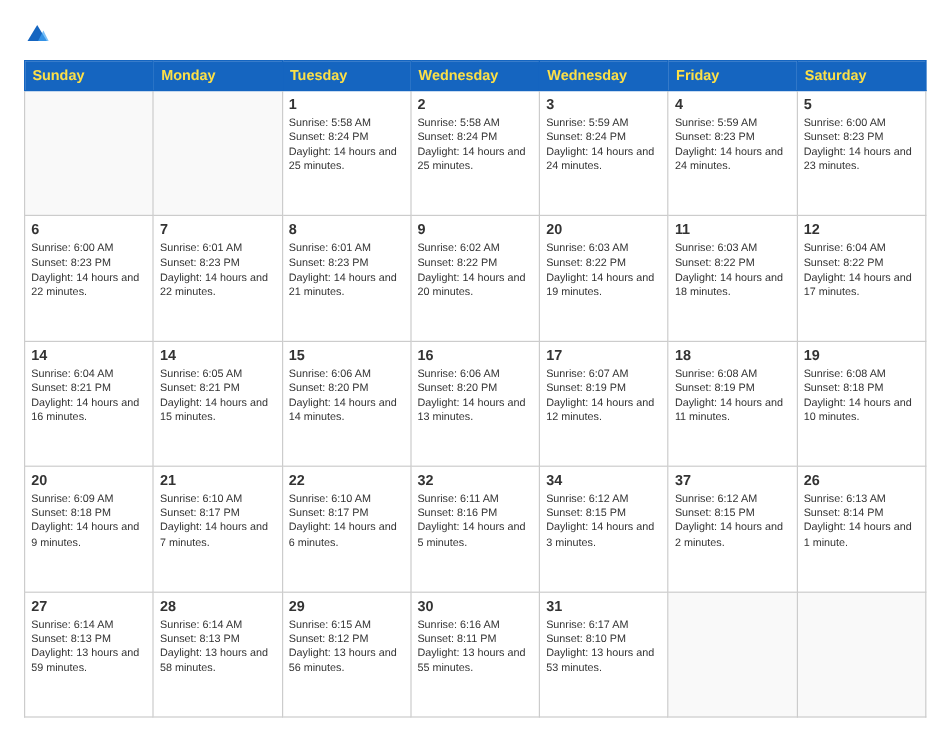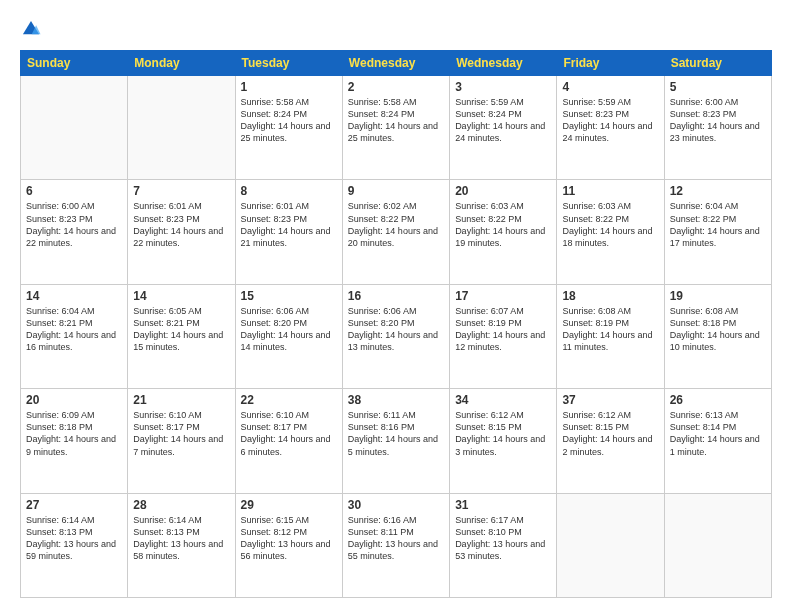--- a/index.html
+++ b/index.html
@@ -152,21 +152,21 @@
           <td><span class="day-num">15</span><span class="cell-text">Sunrise: 6:06 AM<br>Sunset: 8:20 PM<br>Daylight: 14 hours and 14 minutes.</span></td>
           <td><span class="day-num">16</span><span class="cell-text">Sunrise: 6:06 AM<br>Sunset: 8:20 PM<br>Daylight: 14 hours and 13 minutes.</span></td>
           <td><span class="day-num">17</span><span class="cell-text">Sunrise: 6:07 AM<br>Sunset: 8:19 PM<br>Daylight: 14 hours and 12 minutes.</span></td>
           <td><span class="day-num">18</span><span class="cell-text">Sunrise: 6:08 AM<br>Sunset: 8:19 PM<br>Daylight: 14 hours and 11 minutes.</span></td>
           <td><span class="day-num">19</span><span class="cell-text">Sunrise: 6:08 AM<br>Sunset: 8:18 PM<br>Daylight: 14 hours and 10 minutes.</span></td>
         </tr>
         <tr>
           <td><span class="day-num">20</span><span class="cell-text">Sunrise: 6:09 AM<br>Sunset: 8:18 PM<br>Daylight: 14 hours and 9 minutes.</span></td>
           <td><span class="day-num">21</span><span class="cell-text">Sunrise: 6:10 AM<br>Sunset: 8:17 PM<br>Daylight: 14 hours and 7 minutes.</span></td>
           <td><span class="day-num">22</span><span class="cell-text">Sunrise: 6:10 AM<br>Sunset: 8:17 PM<br>Daylight: 14 hours and 6 minutes.</span></td>
-          <td><span class="day-num">38</span><span class="cell-text">Sunrise: 6:11 AM<br>Sunset: 8:16 PM<br>Daylight: 14 hours and 5 minutes.</span></td>
+          <td><span class="day-num">32</span><span class="cell-text">Sunrise: 6:11 AM<br>Sunset: 8:16 PM<br>Daylight: 14 hours and 5 minutes.</span></td>
           <td><span class="day-num">34</span><span class="cell-text">Sunrise: 6:12 AM<br>Sunset: 8:15 PM<br>Daylight: 14 hours and 3 minutes.</span></td>
           <td><span class="day-num">37</span><span class="cell-text">Sunrise: 6:12 AM<br>Sunset: 8:15 PM<br>Daylight: 14 hours and 2 minutes.</span></td>
           <td><span class="day-num">26</span><span class="cell-text">Sunrise: 6:13 AM<br>Sunset: 8:14 PM<br>Daylight: 14 hours and 1 minute.</span></td>
         </tr>
         <tr>
           <td><span class="day-num">27</span><span class="cell-text">Sunrise: 6:14 AM<br>Sunset: 8:13 PM<br>Daylight: 13 hours and 59 minutes.</span></td>
           <td><span class="day-num">28</span><span class="cell-text">Sunrise: 6:14 AM<br>Sunset: 8:13 PM<br>Daylight: 13 hours and 58 minutes.</span></td>
           <td><span class="day-num">29</span><span class="cell-text">Sunrise: 6:15 AM<br>Sunset: 8:12 PM<br>Daylight: 13 hours and 56 minutes.</span></td>
           <td><span class="day-num">30</span><span class="cell-text">Sunrise: 6:16 AM<br>Sunset: 8:11 PM<br>Daylight: 13 hours and 55 minutes.</span></td>
           <td><span class="day-num">31</span><span class="cell-text">Sunrise: 6:17 AM<br>Sunset: 8:10 PM<br>Daylight: 13 hours and 53 minutes.</span></td>

